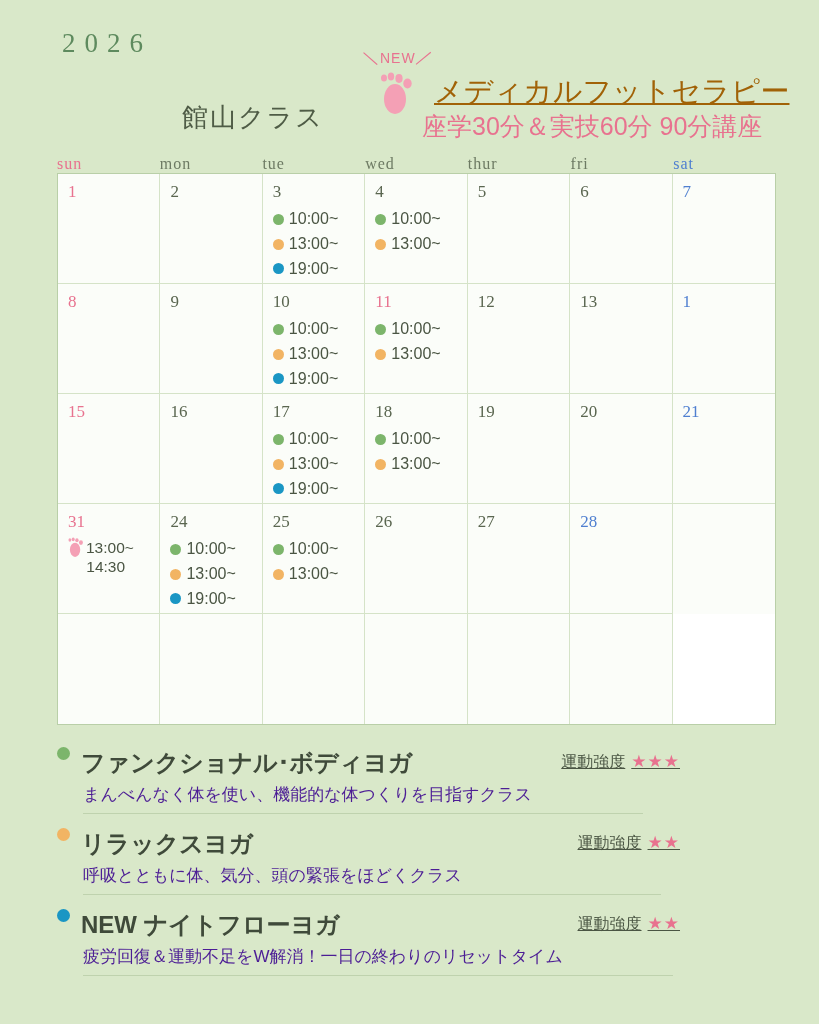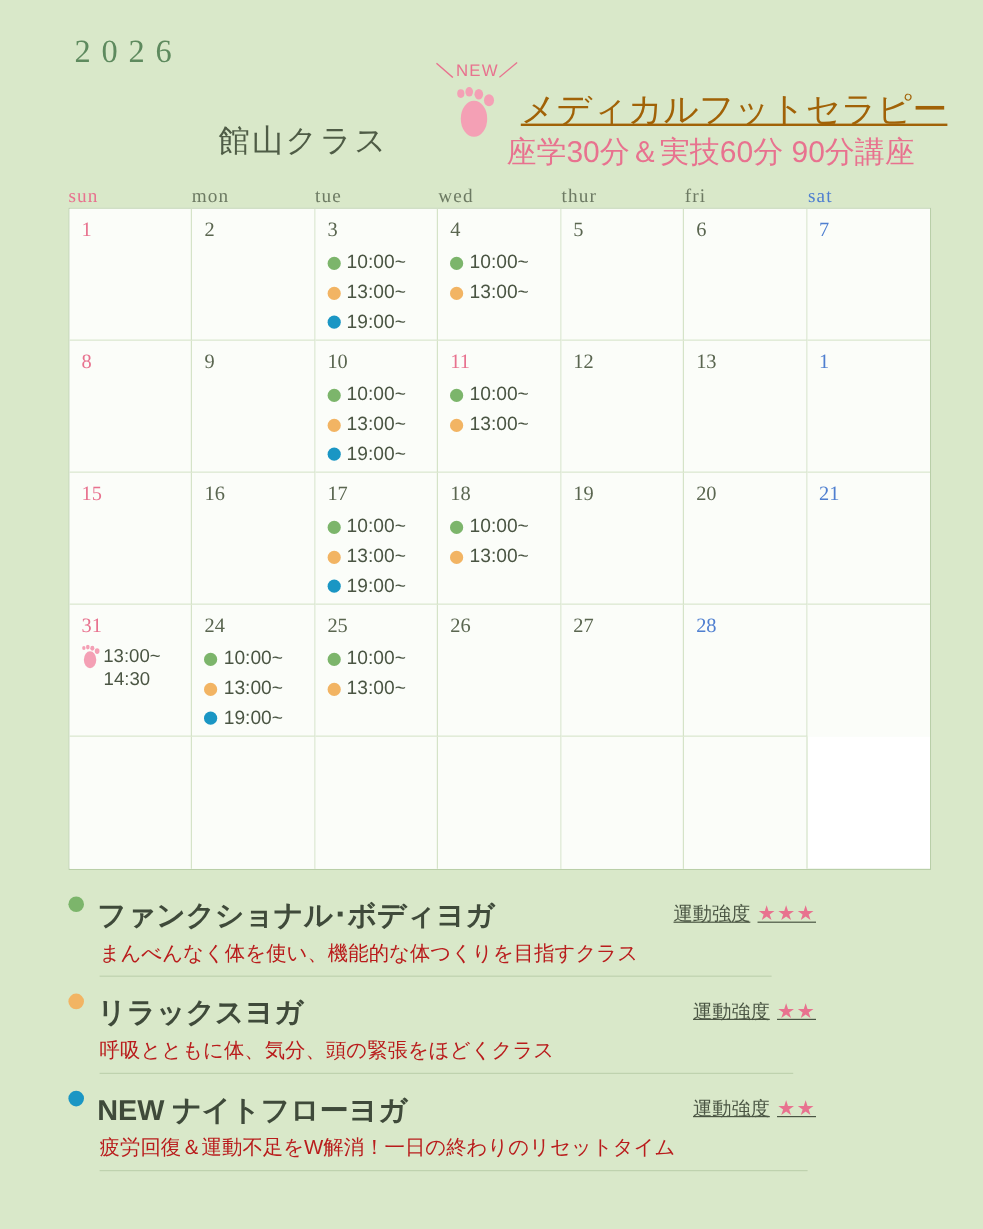--- a/index.html
+++ b/index.html
@@ -225,21 +225,21 @@
     text-decoration: underline;
   }
   .stars {
     color: #e8728f;
     font-size: 17px;
     letter-spacing: 1px;
     margin-left: 6px;
   }
   .legend-desc {
     font-size: 17px;
-    color: #b91c1c;
+    color: #4c1d95;
     margin: 4px 0 0 26px;
     padding-bottom: 7px;
     border-bottom: 1px solid #bfd2ae;
     display: block;
   }
   .legend-item.l1 .legend-desc { width: 560px; }
   .legend-item.l2 .legend-desc { width: 578px; }
   .legend-item.l3 .legend-desc { width: 590px; }
 </style>
 </head>

